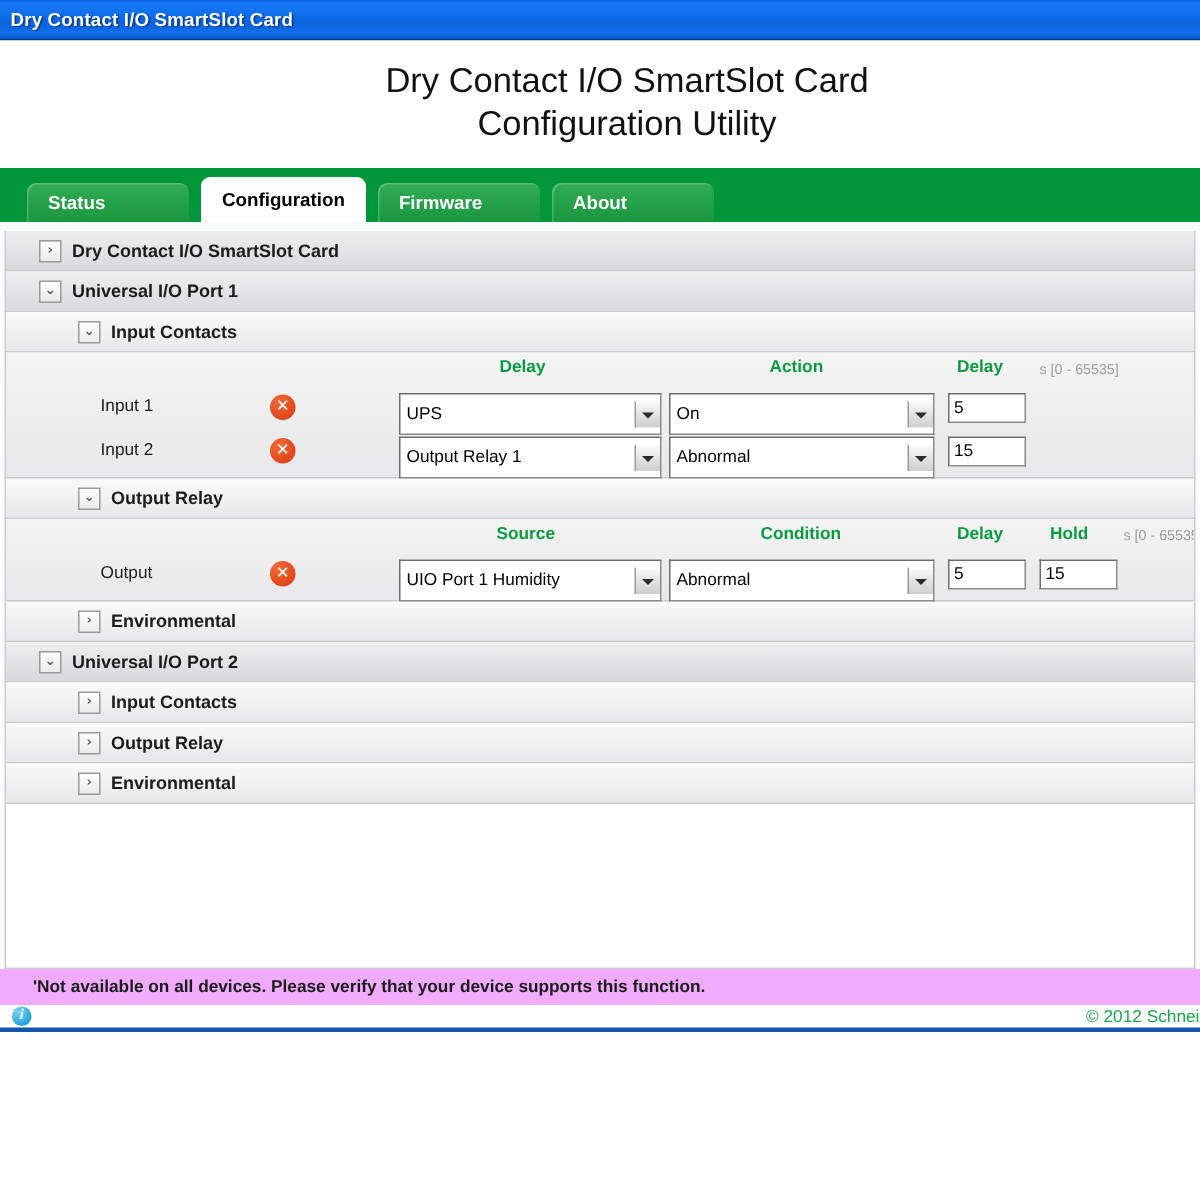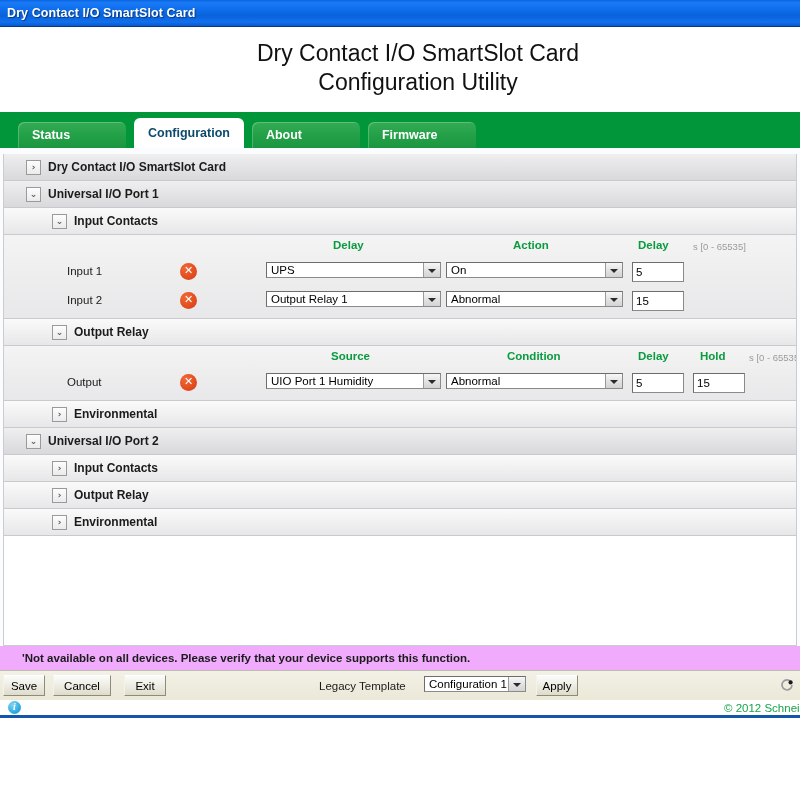--- a/index.html
+++ b/index.html
@@ -79,21 +79,21 @@
     color: #ffffff;
     font-size: 12.5px;
     font-weight: bold;
     white-space: nowrap;
     cursor: pointer;
     box-shadow: inset 1px 1px 0 rgba(255,255,255,0.22);
     margin-top: 36px;
   }
   .tab.active {
     background: #ffffff;
-    color: #0c4a6e;
+    color: #000000;
     height: 30px;
     box-shadow: none;
   }
 
   
   #content-wrap {
     background: #fbfcfd;
     padding: 6px 3px 0 3px;
     height: 498px;
   }
@@ -191,21 +191,21 @@
     line-height: 16px;
     text-align: center;
     font-family: "DejaVu Sans", sans-serif;
     cursor: pointer;
   }
 
   
   .wselect {
     position: absolute;
     top: 4px;
-    height: 16px;
+    height: 28px;
     border: 1px solid #8a8a8a;
     border-top-color: #6d6d6d;
     border-left-color: #6d6d6d;
     background: #ffffff;
     display: flex;
     align-items: center;
     cursor: pointer;
     overflow: hidden;
     justify-content: flex-end;
   }
@@ -354,22 +354,22 @@
   </div>
 
   <div id="page-header">
     <div class="hdr-line">Dry Contact I/O SmartSlot Card</div>
     <div class="hdr-line">Configuration Utility</div>
   </div>
 
   <div id="tabband">
     <div class="tab">Status</div>
     <div class="tab active">Configuration</div>
+    <div class="tab">Firmware</div>
     <div class="tab">About</div>
-    <div class="tab">Firmware</div>
   </div>
 
   <div id="content-wrap">
     <div id="content-card">
 
       <div class="tree-row lvl1">
         <span class="twisty">›</span>
         <span>Dry Contact I/O SmartSlot Card</span>
       </div>
 
@@ -473,39 +473,20 @@
       <div class="tree-row lvl2">
         <span class="twisty">›</span>
         <span>Environmental</span>
       </div>
 
     </div>
   </div>
 
   <div id="footnote">'Not available on all devices. Please verify that your device supports this function.</div>
 
-  <div id="buttonbar">
-    <div class="wbutton" style="left:3px;  width:36px">Save</div>
-    <div class="wbutton" style="left:53px; width:58px">Cancel</div>
-    <div class="wbutton" style="left:124px;width:31px">Exit</div>
-
-    <span id="legacy-label">Legacy Template</span>
-
-    <div class="wselect" style="left:424px; top:5px; width:102px">
-      <span class="sv">Configuration 1</span>
-      <span class="sbtn"></span>
-    </div>
-
-    <div class="wbutton" style="left:536px; width:42px">Apply</div>
-
-    <svg id="spinner-icon" viewBox="0 0 14 14">
-      <path d="M11.2 4.2 A5 5 0 1 0 12 7" fill="none" stroke="#9a9a9a" stroke-width="1.6"></path>
-      <circle cx="10.6" cy="4.4" r="2.1" fill="#1b1b1b"></circle>
-    </svg>
-  </div>
 
   <div id="statusbar">
     <span id="info-icon">i</span>
     <span id="copyright-text">© 2012 Schneider</span>
   </div>
 
   <div id="bottom-blank"></div>
 
 </div>
 

